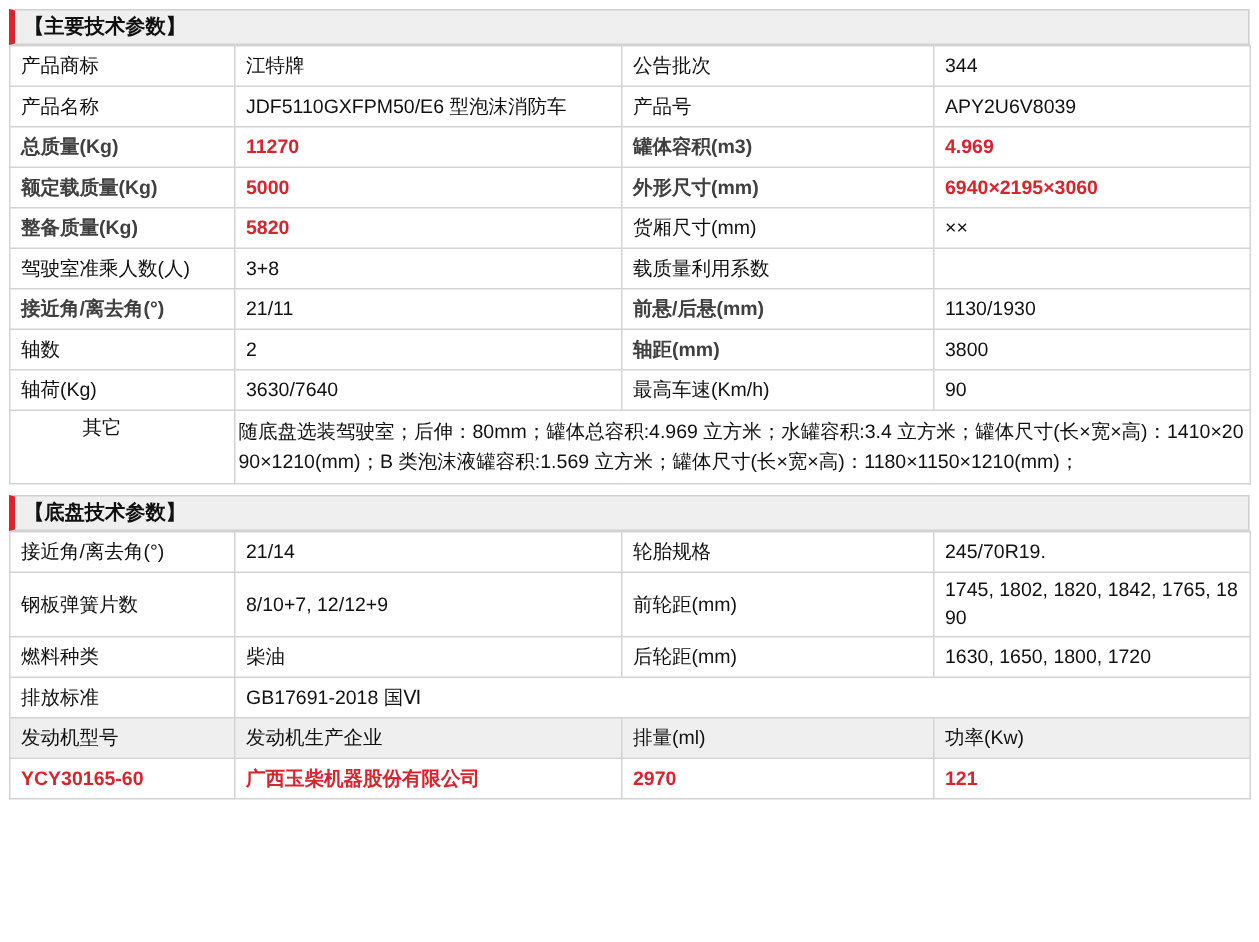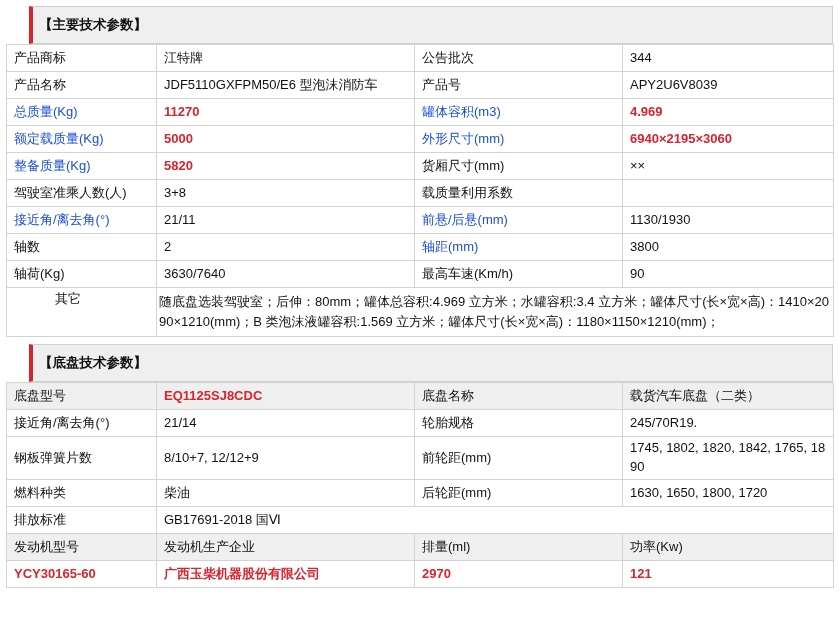--- a/index.html
+++ b/index.html
@@ -7,48 +7,47 @@
     width:839px;height:628px;
     background:#ffffff;
     font-family:"Liberation Sans", sans-serif;
     font-size:13px;
     color:#111;
     overflow:hidden;
   }
   .page{width:839px;height:628px;position:relative;box-sizing:border-box;padding:6px 6px 0 6px;}
 
   .section-head{
-    height:38px;
+    height:24px;
     background:#efefef;
     border:1px solid #d0d0d0;
     border-left:4px solid #d9232d;
     display:flex;align-items:center;
     font-weight:bold;
     font-size:13.5px;
     padding-left:6px;
     box-sizing:border-box;
     color:#111;
-    margin-left:23px;
   }
   table{
     border-collapse:collapse;
     width:827px;
     table-layout:fixed;
   }
   td{
     border:1px solid #d3d3d3;
     height:22px;
     padding:2px 7px;
     font-size:13px;
     vertical-align:middle;
     color:#111;
     word-break:break-all;
     line-height:1.45;
   }
-  .red{color:#1d4ed8;font-weight:normal;}
+  .red{color:#404040;font-weight:bold;}
   .redval{color:#d9232d;font-weight:bold;}
   .shade{background:#efefef;}
   .other-cell{line-height:1.55;padding:4px 2px;}
   .gap{height:7px;}
   .c1{width:150px;}
   .c2{width:258px;}
   .c3{width:208px;}
   .c4{width:211px;}
   .d1{width:150px;}
   .d2{width:258px;}
@@ -141,26 +140,20 @@
 
   <table>
     <colgroup>
         <col class="d1">
         <col class="d2">
         <col class="d3">
         <col class="d4">
       </colgroup>
     <tbody>
       <tr>
-        <td class="shade">底盘型号</td>
-        <td class="shade redval">EQ1125SJ8CDC</td>
-        <td class="shade">底盘名称</td>
-        <td class="shade">载货汽车底盘（二类）</td>
-      </tr>
-      <tr>
         <td>接近角/离去角(°)</td>
         <td>21/14</td>
         <td>轮胎规格</td>
         <td>245/70R19.</td>
       </tr>
       <tr>
         <td>钢板弹簧片数</td>
         <td>8/10+7, 12/12+9</td>
         <td>前轮距(mm)</td>
         <td>1745, 1802, 1820, 1842, 1765, 1890</td>

